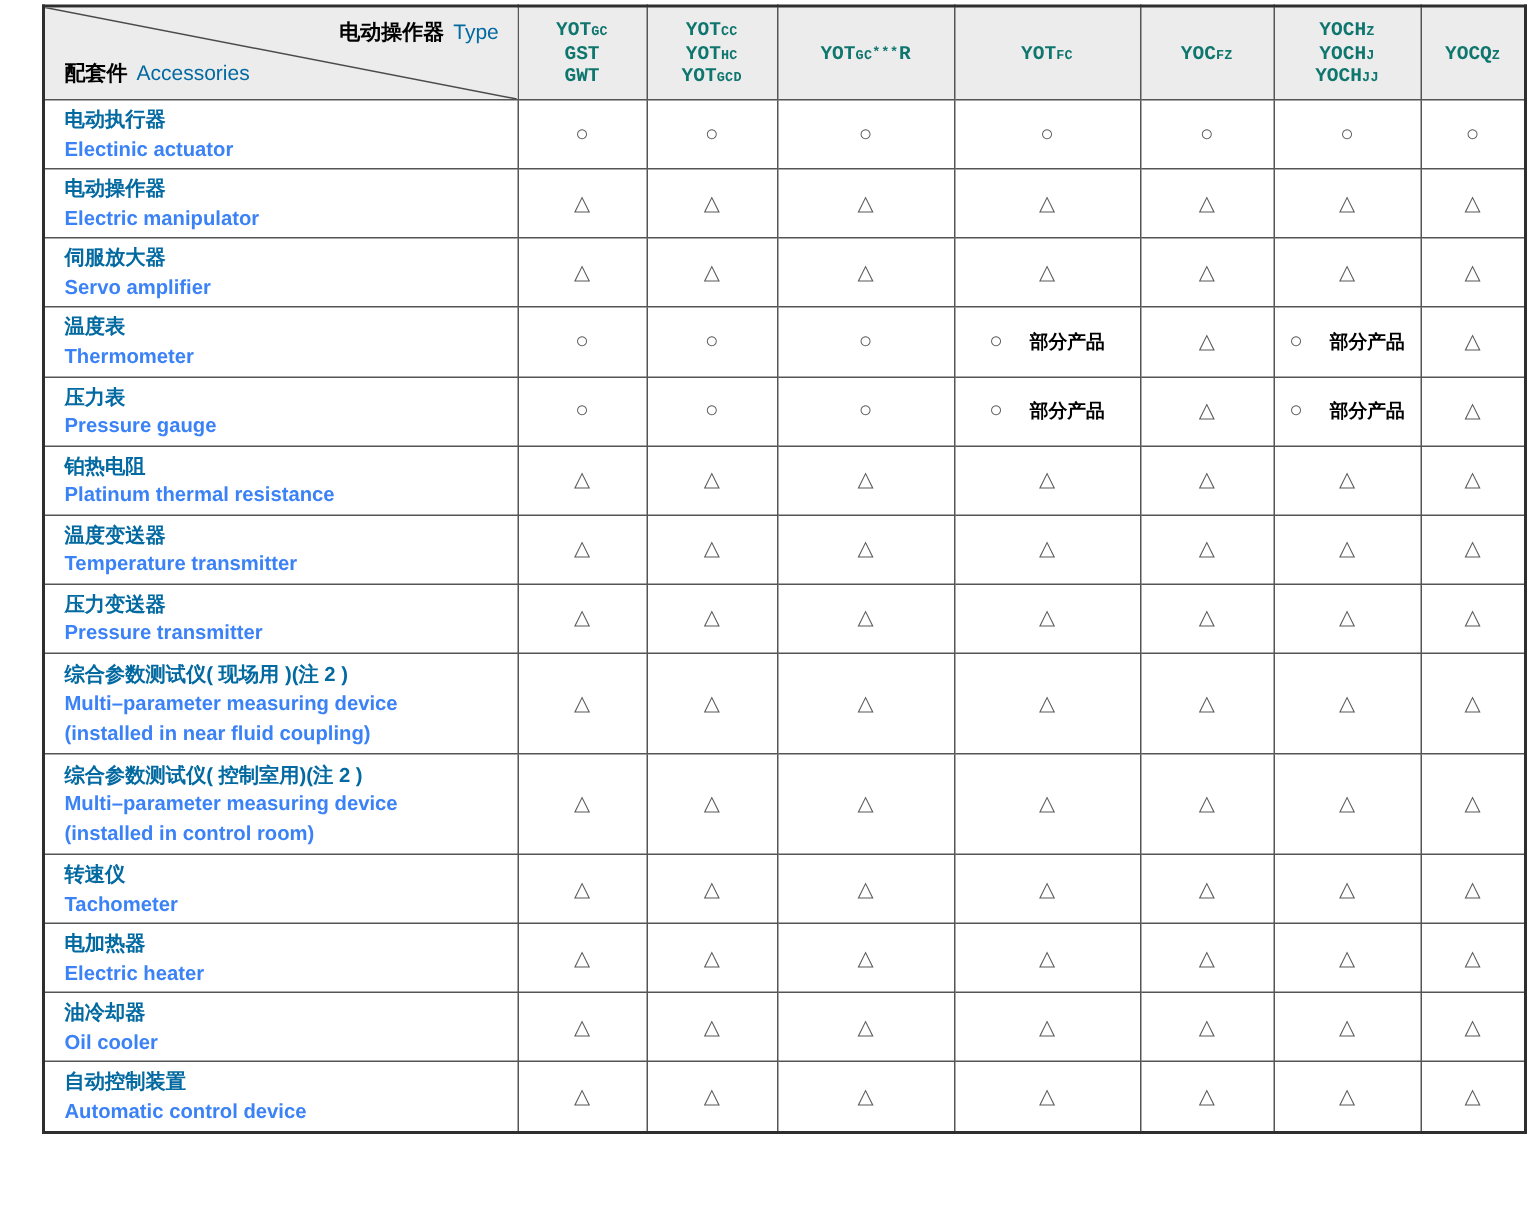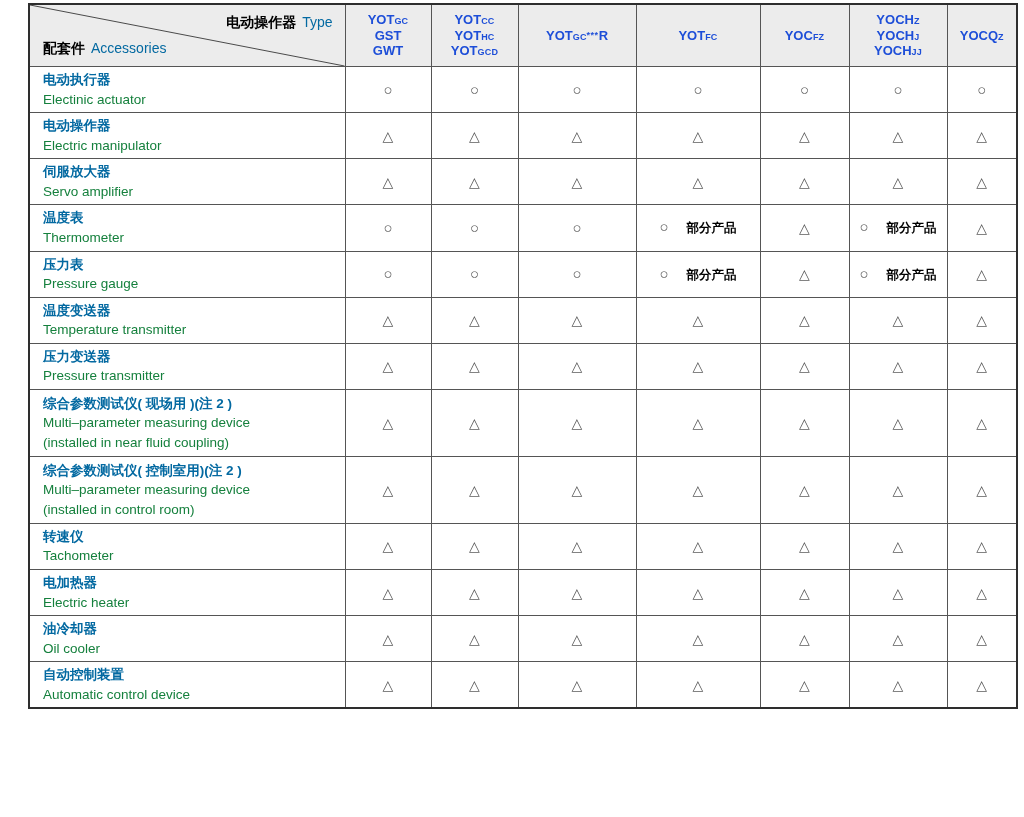--- a/index.html
+++ b/index.html
@@ -2,38 +2,38 @@
 <html><head>
 <meta charset="utf-8">
 <style>
   html,body{margin:0;padding:0;background:#ffffff;width:1024px;height:817px;overflow:hidden;
     font-family:"Liberation Sans","DejaVu Sans",sans-serif;color:#111;}
   .page{position:relative;width:1024px;height:817px;background:#fff;}
   table.grid{border-collapse:collapse;table-layout:fixed;width:988px;margin:3px 0 0 28px;
     border:2px solid #2e2e2e;background:#fff;}
   table.grid th,table.grid td{border:1px solid #555;}
   thead th{background:#ececec;height:57px;vertical-align:middle;text-align:center;padding:2px 0;}
-  .hline{line-height:1.22;font-size:13px;font-weight:700;color:#1d4ed8;white-space:nowrap;}
+  .hline{line-height:1.22;font-size:13px;font-weight:700;color:#0f766e;white-space:nowrap;font-family:Liberation Mono, monospace;}
   .hmain{font-size:13px;font-weight:700;}
   .hsub{font-size:9px;font-weight:700;letter-spacing:0.2px;}
   .hstar{font-size:9px;font-weight:700;vertical-align:2px;letter-spacing:0.5px;}
   
   th.corner{position:relative;background:#ececec;padding:0;}
   .diag{position:absolute;left:0;top:0;width:100%;height:100%;display:block;}
   .diag line{stroke:#4a4a4a;stroke-width:1;vector-effect:non-scaling-stroke;}
   .corner-top{position:absolute;top:8px;right:12px;white-space:nowrap;}
   .corner-bottom{position:absolute;bottom:8px;left:13px;white-space:nowrap;}
   .czh{font-size:14px;font-weight:700;color:#000;}
   .cen{font-size:14px;font-weight:400;color:#0369a1;margin-left:6px;}
   
   tbody tr{height:45px;}
   tbody tr.tall{height:67px;}
   th.label{background:#fff;text-align:left;vertical-align:middle;padding:3px 8px 3px 13px;font-weight:400;}
   .zh{font-size:13.5px;font-weight:700;color:#0369a1;line-height:1.45;white-space:nowrap;}
-  .en{font-size:13.5px;font-weight:400;color:#15803d;line-height:1.45;white-space:nowrap;}
+  .en{font-size:13.5px;font-weight:700;color:#3b82f6;line-height:1.45;white-space:nowrap;}
   td.sym{text-align:center;vertical-align:middle;white-space:nowrap;}
   .circle{font-size:15px;color:#5c5c5c;}
   .tri{font-size:14px;color:#5c5c5c;}
   .partial{font-size:12.5px;font-weight:700;color:#000;margin-left:18px;}
 </style>
 </head>
 <body>
 
 <div class="page">
   <table class="grid">
@@ -150,20 +150,33 @@
           <td class="sym"><span class="circle">○</span></td>
           <td class="sym"><span class="circle">○</span></td>
           <td class="sym"><span class="circle">○</span></td>
           <td class="sym"><span class="circle">○</span><span class="partial">部分产品</span></td>
           <td class="sym"><span class="tri">△</span></td>
           <td class="sym"><span class="circle">○</span><span class="partial">部分产品</span></td>
           <td class="sym"><span class="tri">△</span></td>
         </tr>
         <tr>
           <th class="label">
+            <div class="zh">铂热电阻</div>
+            <div class="en">Platinum thermal resistance</div>
+          </th>
+          <td class="sym"><span class="tri">△</span></td>
+          <td class="sym"><span class="tri">△</span></td>
+          <td class="sym"><span class="tri">△</span></td>
+          <td class="sym"><span class="tri">△</span></td>
+          <td class="sym"><span class="tri">△</span></td>
+          <td class="sym"><span class="tri">△</span></td>
+          <td class="sym"><span class="tri">△</span></td>
+        </tr>
+        <tr>
+          <th class="label">
             <div class="zh">温度变送器</div>
             <div class="en">Temperature transmitter</div>
           </th>
           <td class="sym"><span class="tri">△</span></td>
           <td class="sym"><span class="tri">△</span></td>
           <td class="sym"><span class="tri">△</span></td>
           <td class="sym"><span class="tri">△</span></td>
           <td class="sym"><span class="tri">△</span></td>
           <td class="sym"><span class="tri">△</span></td>
           <td class="sym"><span class="tri">△</span></td>

